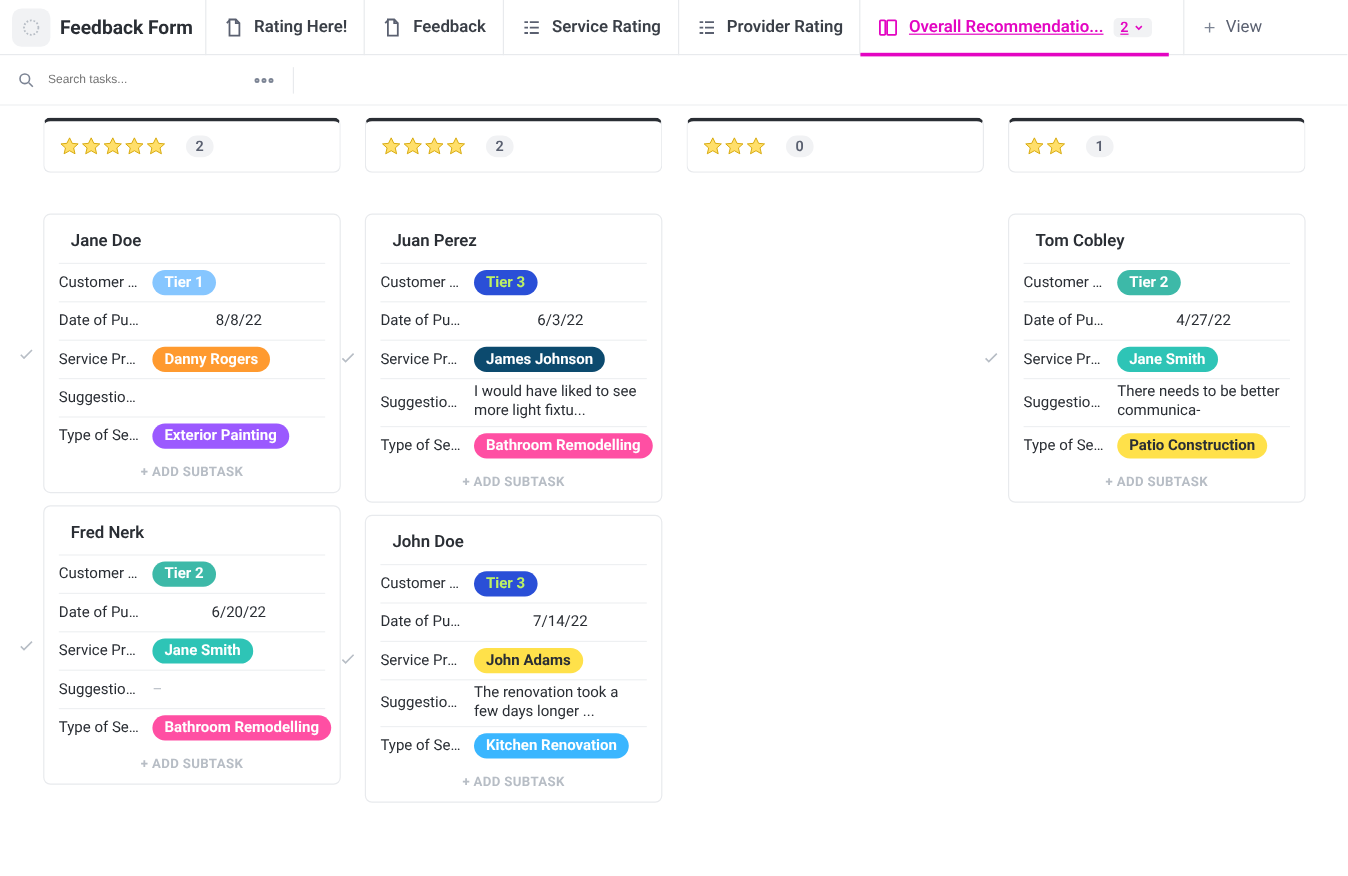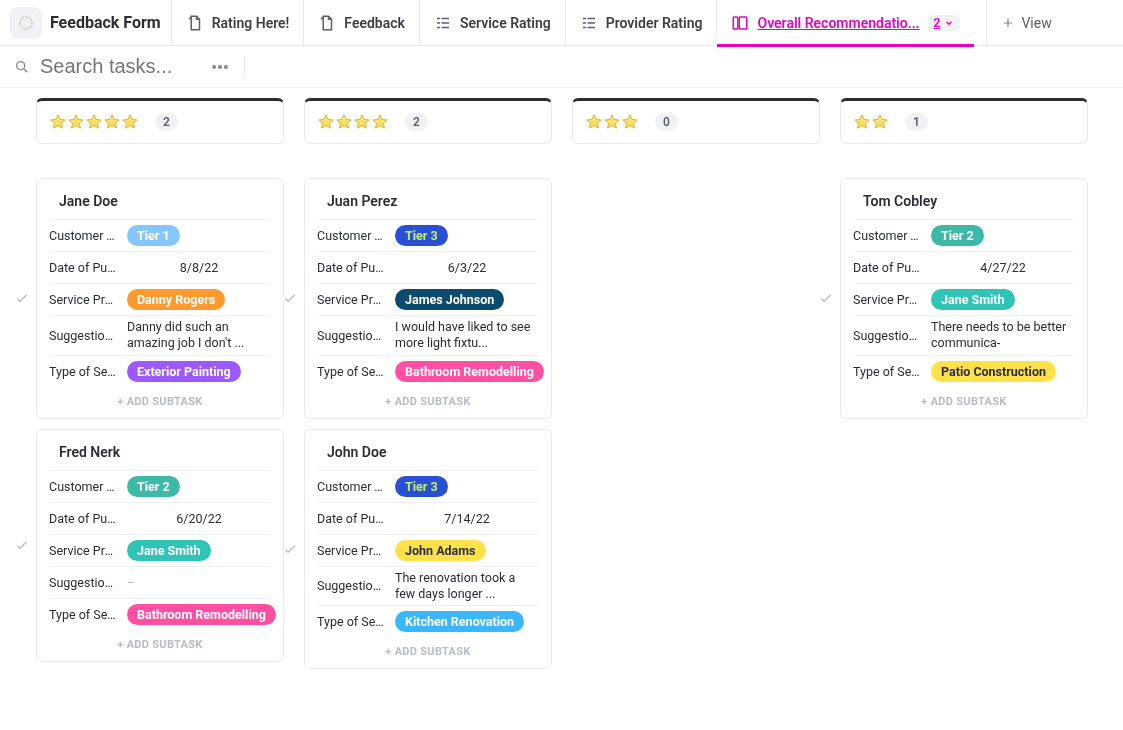--- a/index.html
+++ b/index.html
@@ -19,21 +19,21 @@
   .tab.active::after { content: ""; position: absolute; left: 0; right: 0; bottom: -1px; height: 3px; background: #e305c2; }
   .tab .count-pill { background: #f1f2f4; color: #5a6070; font-size: 12px; font-weight: 600; border-radius: 4px; padding: 1px 6px; display: inline-flex; align-items: center; gap: 4px; }
   .tab.active .count-pill { color: #e305c2; }
   .tab .count-pill .chev { width: 10px; height: 10px; }
   .view-btn { display: flex; align-items: center; gap: 6px; padding: 0 14px; height: 46px; border-left: 1px solid #e8eaed; font-size: 14px; color: #5a6070; cursor: pointer; margin-left: 12px; }
   .view-btn svg { width: 14px; height: 14px; stroke: #7c8494; }
 
   
   .searchrow { display: flex; align-items: center; height: 42px; padding: 0 14px; border-bottom: 1px solid #eef0f2; gap: 10px; }
   .searchrow .mag { width: 16px; height: 16px; stroke: #7c8494; fill: none; }
-  .searchrow input { border: none; outline: none; font-size: 20px; color: #5a6070; width: 160px; }
+  .searchrow input { border: none; outline: none; font-size: 10px; color: #5a6070; width: 160px; }
   .searchrow .dots { width: 20px; height: 20px; stroke: #7c8494; fill: none; cursor: pointer; }
   .searchrow .divider { width: 1px; height: 22px; background: #e8eaed; margin-left: 4px; }
 
   
   .board { display: flex; gap: 20px; padding: 10px 36px 30px 36px; }
   .col { width: 248px; min-width: 248px; display: flex; flex-direction: column; gap: 34px; }
 
   .col-header { background: #fff; border: 1px solid #e8eaed; border-top: 3px solid #2a2e34; border-radius: 6px; height: 46px; display: flex; align-items: center; padding: 0 12px; gap: 10px; }
   .stars { display: flex; gap: 0; }
   .star { width: 18px; height: 18px; }
@@ -181,23 +181,20 @@
             <div class="field-row">
               <div class="field-label">Date of Pur...</div>
               <div class="field-value">8/8/22</div>
             </div>
             <div class="field-row">
               <div class="field-label">Service Pro...</div>
               <div class="field-value left"><span class="chip provider-orange">Danny Rogers</span></div>
             </div>
             <div class="field-row">
               <div class="field-label">Suggestion...</div>
-              <div class="field-value left">
-                <div class="multiline">Danny did such an amazing job I don't ...</div>
-              </div>
             </div>
             <div class="field-row">
               <div class="field-label">Type of Ser...</div>
               <div class="field-value left"><span class="chip svc-purple">Exterior Painting</span></div>
             </div>
             <div class="add-subtask">+ ADD SUBTASK</div>
           </div>
         </div>
         <div class="card-wrap">
           <svg class="check-outside" viewBox="0 0 24 24" stroke-width="2">

